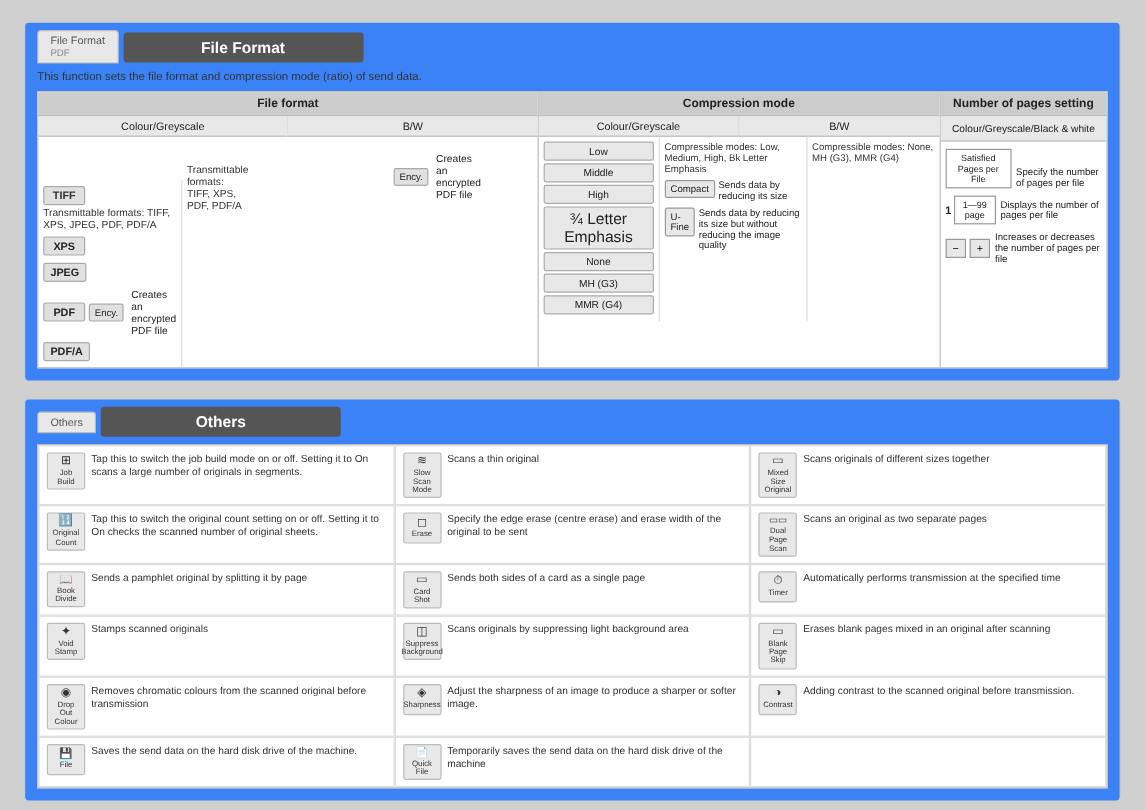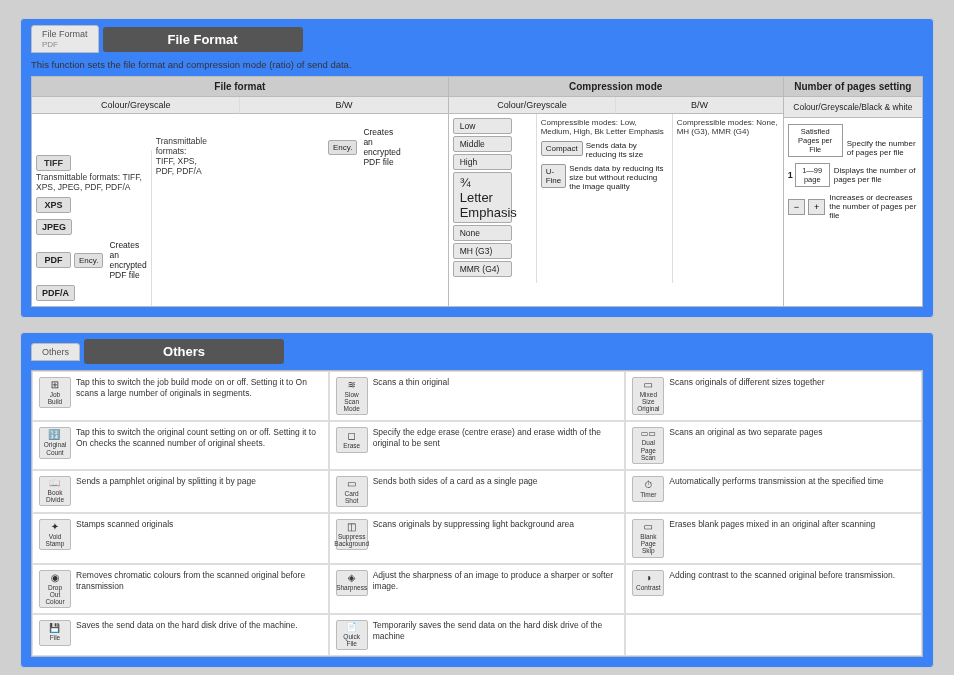--- a/index.html
+++ b/index.html
@@ -179,24 +179,24 @@
     .col-sub + .col-sub {
       border-left: 1px solid #ddd;
     }
 
     .compress-level-btn {
       background: #e8e8e8;
       border: 1px solid #aaa;
       border-radius: 2px;
       padding: 2px 6px;
       font-size: 8.5px;
-      text-align: left;
+      text-align: center;
       margin-bottom: 2px;
       display: block;
-      width: 59px;
+      width: 92px;
     }
     .step-btn {
       border: 1px solid #999;
       background: #e8e8e8;
       padding: 2px 5px;
       font-size: 9px;
       cursor: pointer;
     }
   </style>
 </head>

